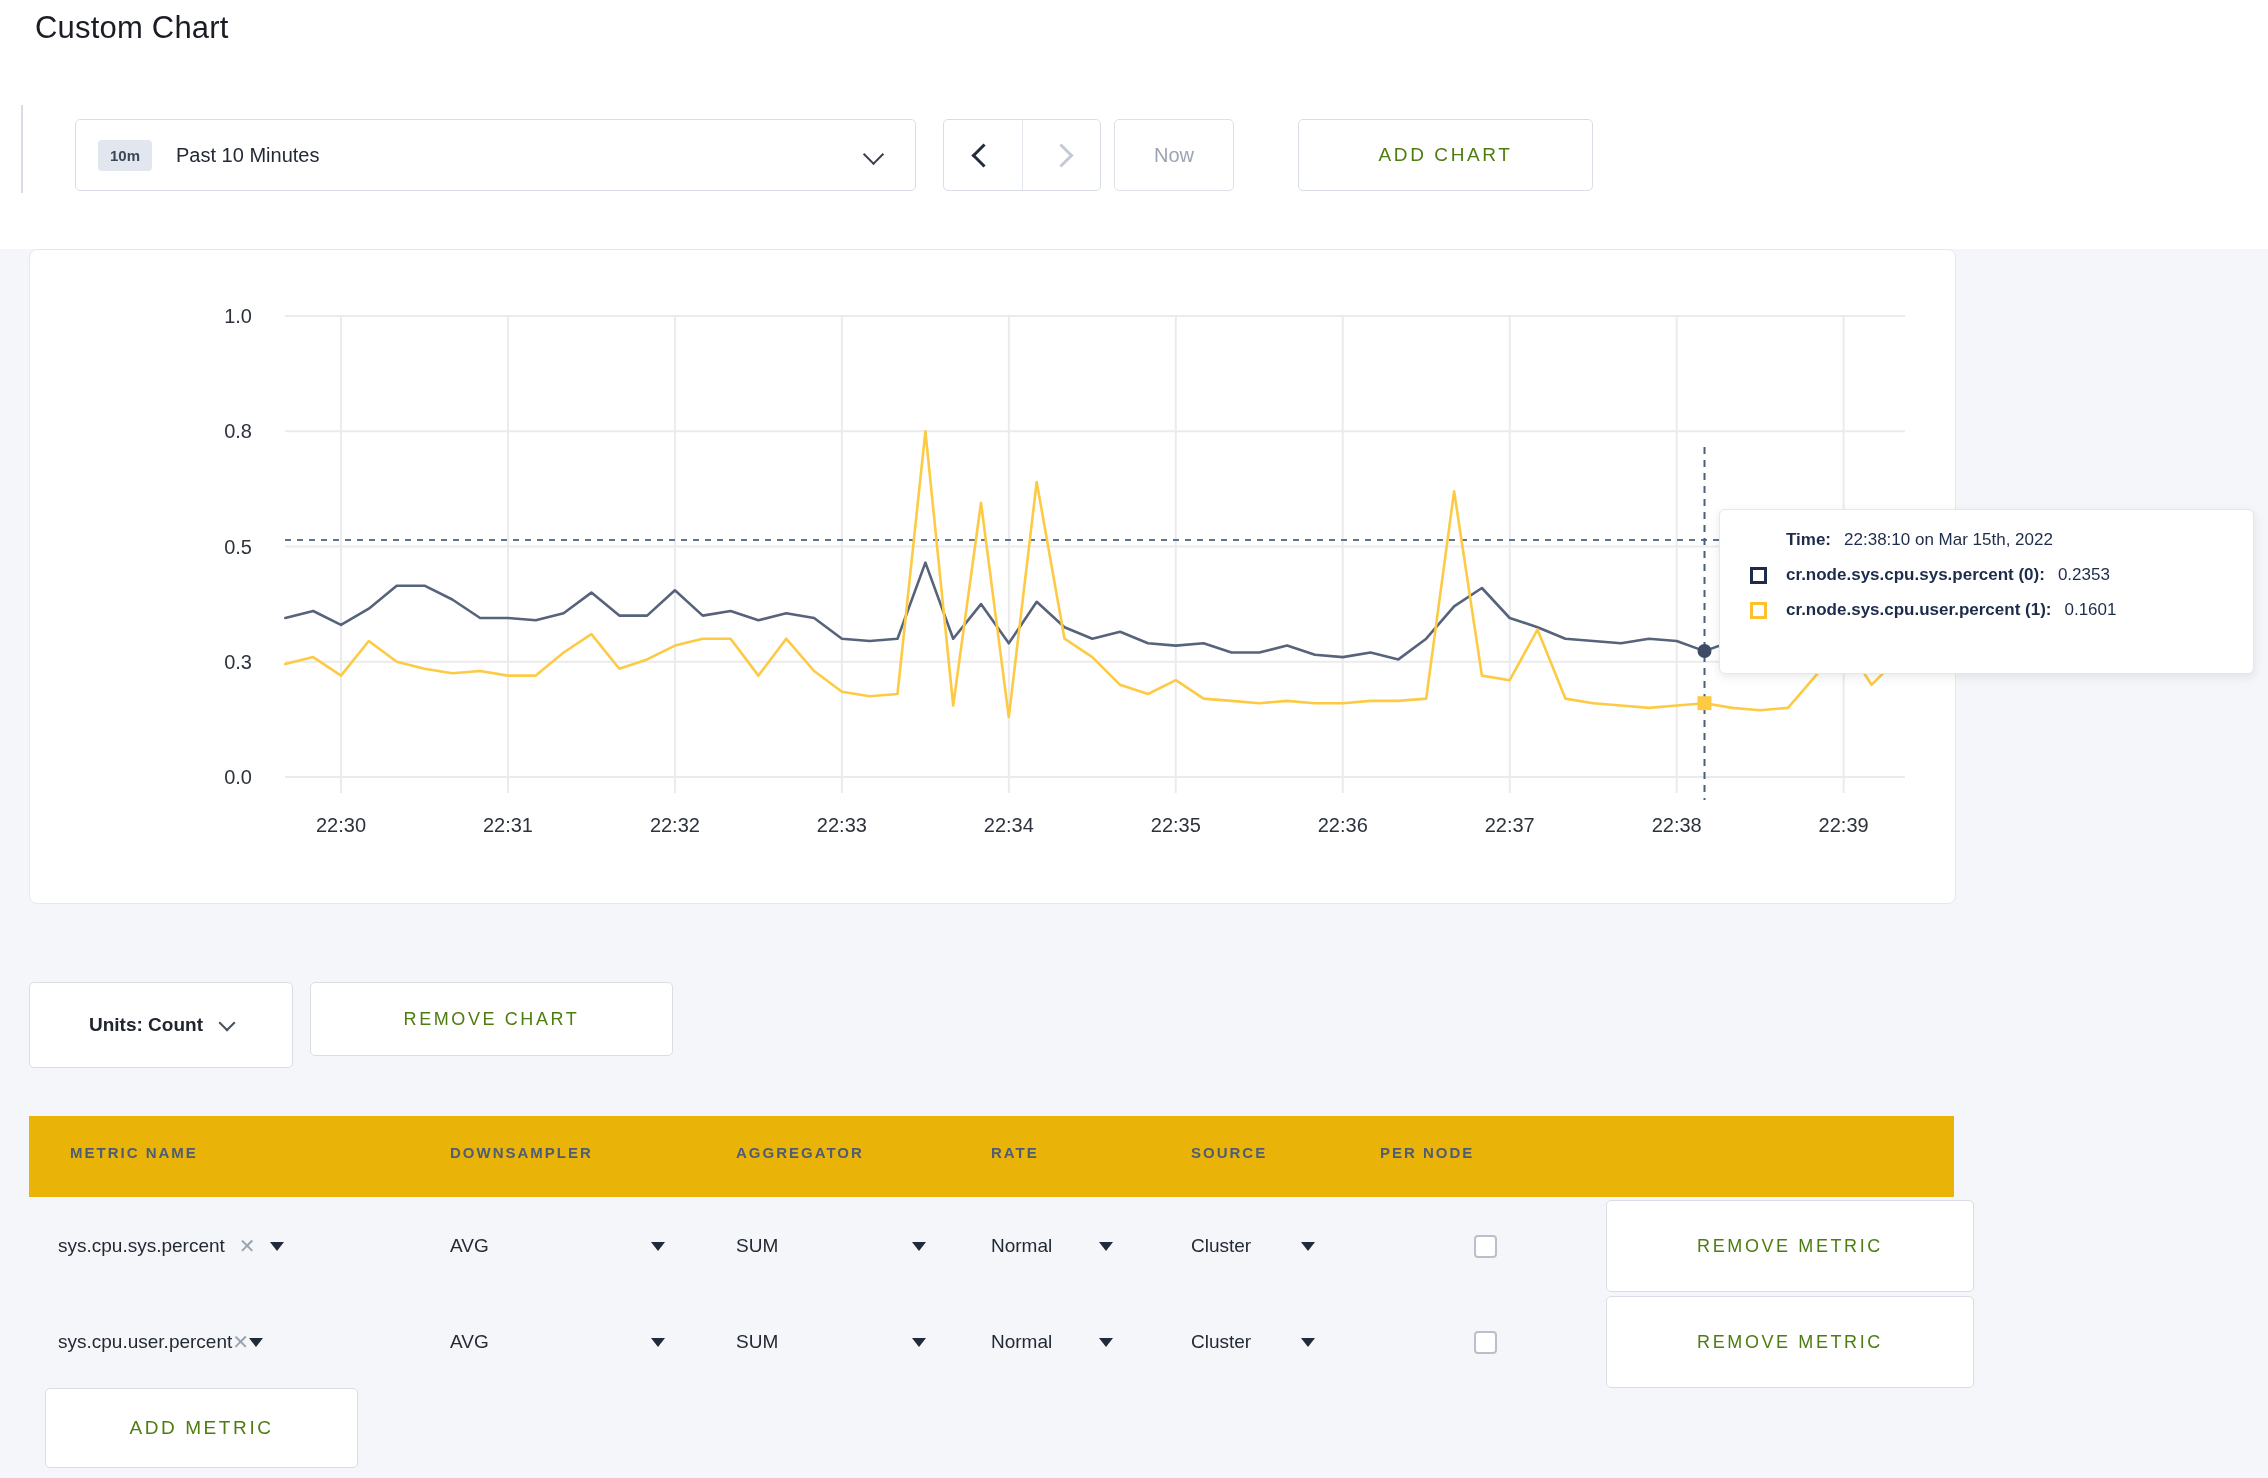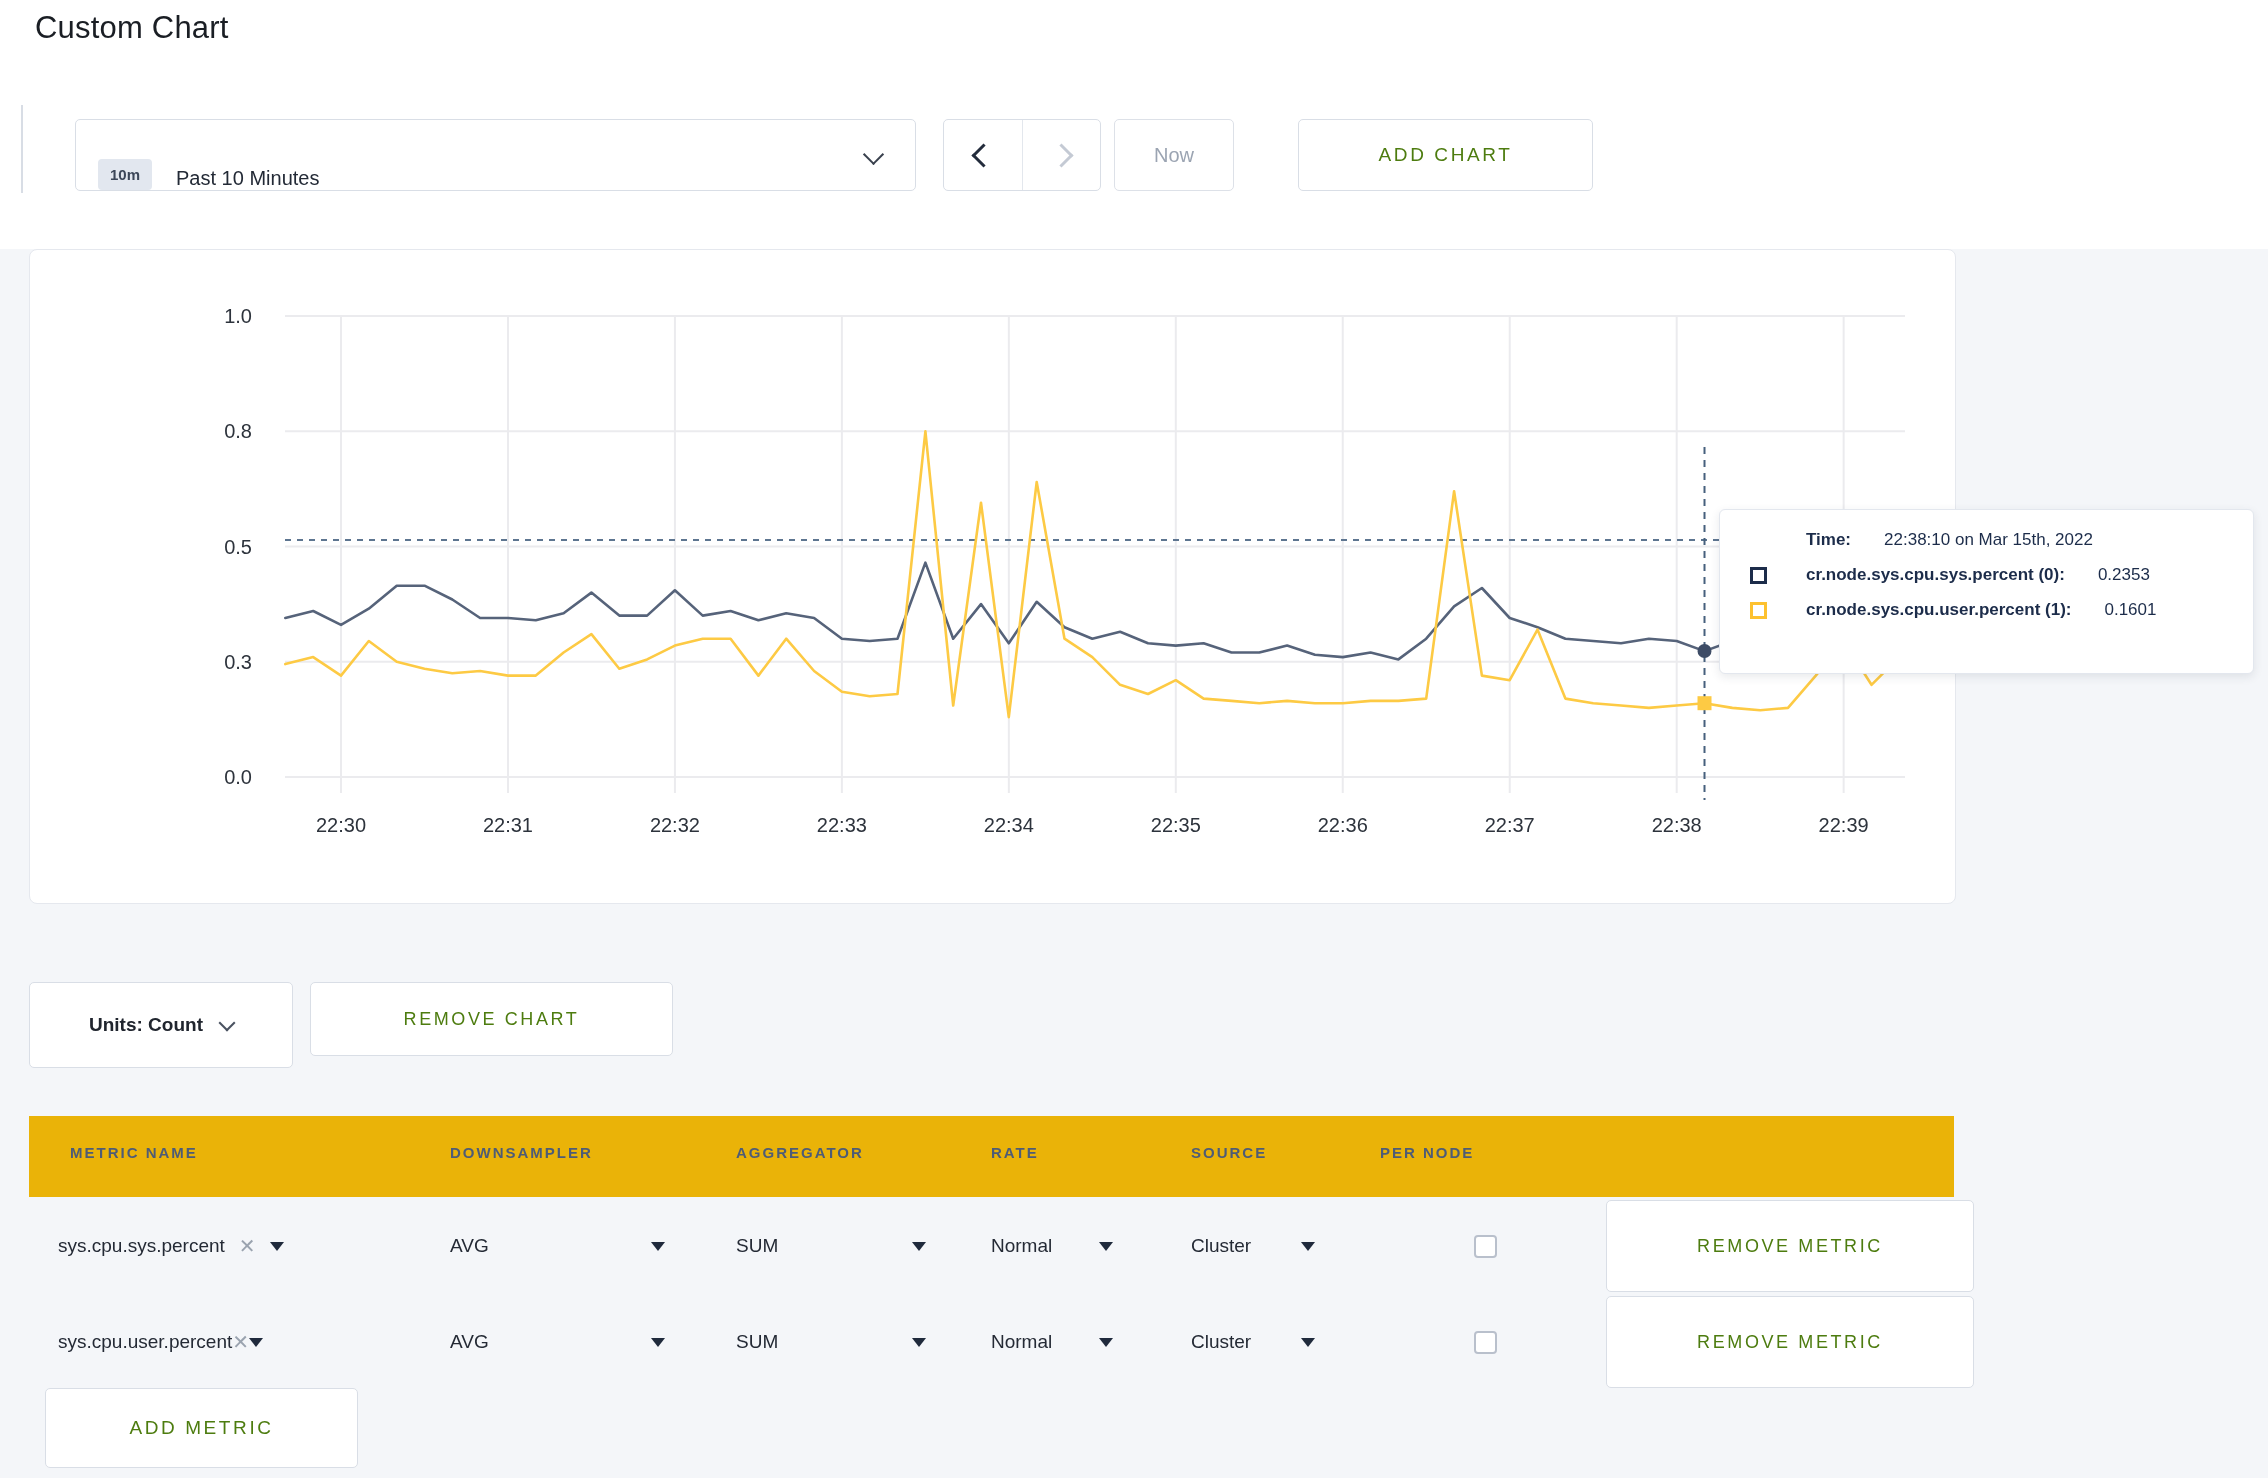--- a/index.html
+++ b/index.html
@@ -4,21 +4,21 @@
 <style>
   html,body{margin:0;padding:0;}
   body{font-family:"Liberation Sans","DejaVu Sans",sans-serif;background:#f4f6f9;}
   .page{position:relative;width:2268px;height:1478px;background:#f4f6f9;overflow:hidden;}
   .top-band{position:absolute;left:0;top:0;width:2268px;height:249px;background:#ffffff;}
   .page-title{position:absolute;left:35px;top:10px;font-size:31px;font-weight:400;color:#1a1e24;letter-spacing:.2px;}
   .v-divider{position:absolute;left:21px;top:105px;width:2px;height:88px;background:#d8dde5;}
 
   
   .time-selector{position:absolute;left:75px;top:119px;width:841px;height:72px;background:#fff;
-    border:1px solid #d9dee6;border-radius:5px;display:flex;align-items:flex-end;box-sizing:border-box;cursor:pointer;}
+    border:1px solid #d9dee6;border-radius:5px;display:flex;align-items:center;box-sizing:border-box;cursor:pointer;}
   .time-badge{margin-left:22px;background:#e2e7ef;border-radius:4px;padding:7px 12px;font-size:15px;font-weight:700;color:#3c4759;}
   .time-label{margin-left:24px;font-size:20px;color:#232a36;}
   .chev-down{width:13px;height:13px;border-right:2px solid #39404d;border-bottom:2px solid #39404d;
     transform:rotate(45deg);position:absolute;right:34px;top:27px;}
   .nav-group{position:absolute;left:943px;top:119px;height:72px;display:flex;border:1px solid #d9dee6;border-radius:5px;background:#fff;box-sizing:border-box;}
   .nav-btn{width:78px;height:100%;display:flex;align-items:center;justify-content:center;cursor:pointer;background:transparent;border:none;position:relative;}
   .nav-btn + .nav-btn{border-left:1px solid #e3e7ed;}
   .chev-left{width:14px;height:14px;border-left:3px solid #232c3c;border-bottom:3px solid #232c3c;transform:rotate(45deg);}
   .chev-right{width:14px;height:14px;border-right:3px solid #c4cad4;border-top:3px solid #c4cad4;transform:rotate(45deg);}
   .now-btn{position:absolute;left:1114px;top:119px;width:120px;height:72px;background:#fff;border:1px solid #dde1e8;
@@ -28,21 +28,21 @@
   .add-chart{position:absolute;left:1298px;top:119px;width:295px;height:72px;font-size:19px;}
 
   
   .chart-card{position:absolute;left:29px;top:249px;width:1927px;height:655px;background:#fff;
     border:1px solid #e5e8ee;border-radius:8px;box-sizing:border-box;}
   .chart-svg{position:absolute;left:0;top:0;z-index:2;}
 
   
   .tooltip{position:absolute;left:1719px;top:509px;width:535px;height:165px;background:#fff;border:1px solid #e3e7ee;
     border-radius:6px;box-shadow:0 3px 10px rgba(40,50,70,.10);z-index:5;box-sizing:border-box;padding:20px 26px 0 30px;}
-  .tt-row{display:flex;margin-bottom:15px;gap:20px;}
+  .tt-row{display:flex;margin-bottom:15px;}
   .tt-icon-col{width:36px;display:flex;align-items:center;}
   .legend-sq{width:17px;height:17px;box-sizing:border-box;background:#fff;}
   .tt-name{font-size:17px;font-weight:700;color:#1c2c4a;margin-right:13px;white-space:nowrap;}
   .tt-val{font-size:17px;color:#1c2c4a;}
 
   
   .units-btn{position:absolute;left:29px;top:982px;width:264px;height:86px;background:#fff;border:1px solid #d9dee6;
     border-radius:5px;display:flex;align-items:center;justify-content:center;gap:18px;box-sizing:border-box;cursor:pointer;}
   .units-label{font-size:19px;font-weight:700;color:#20252e;}
   .units-chev{width:10px;height:10px;border-right:2px solid #4a5260;border-bottom:2px solid #4a5260;transform:rotate(45deg);margin-top:-4px;}

